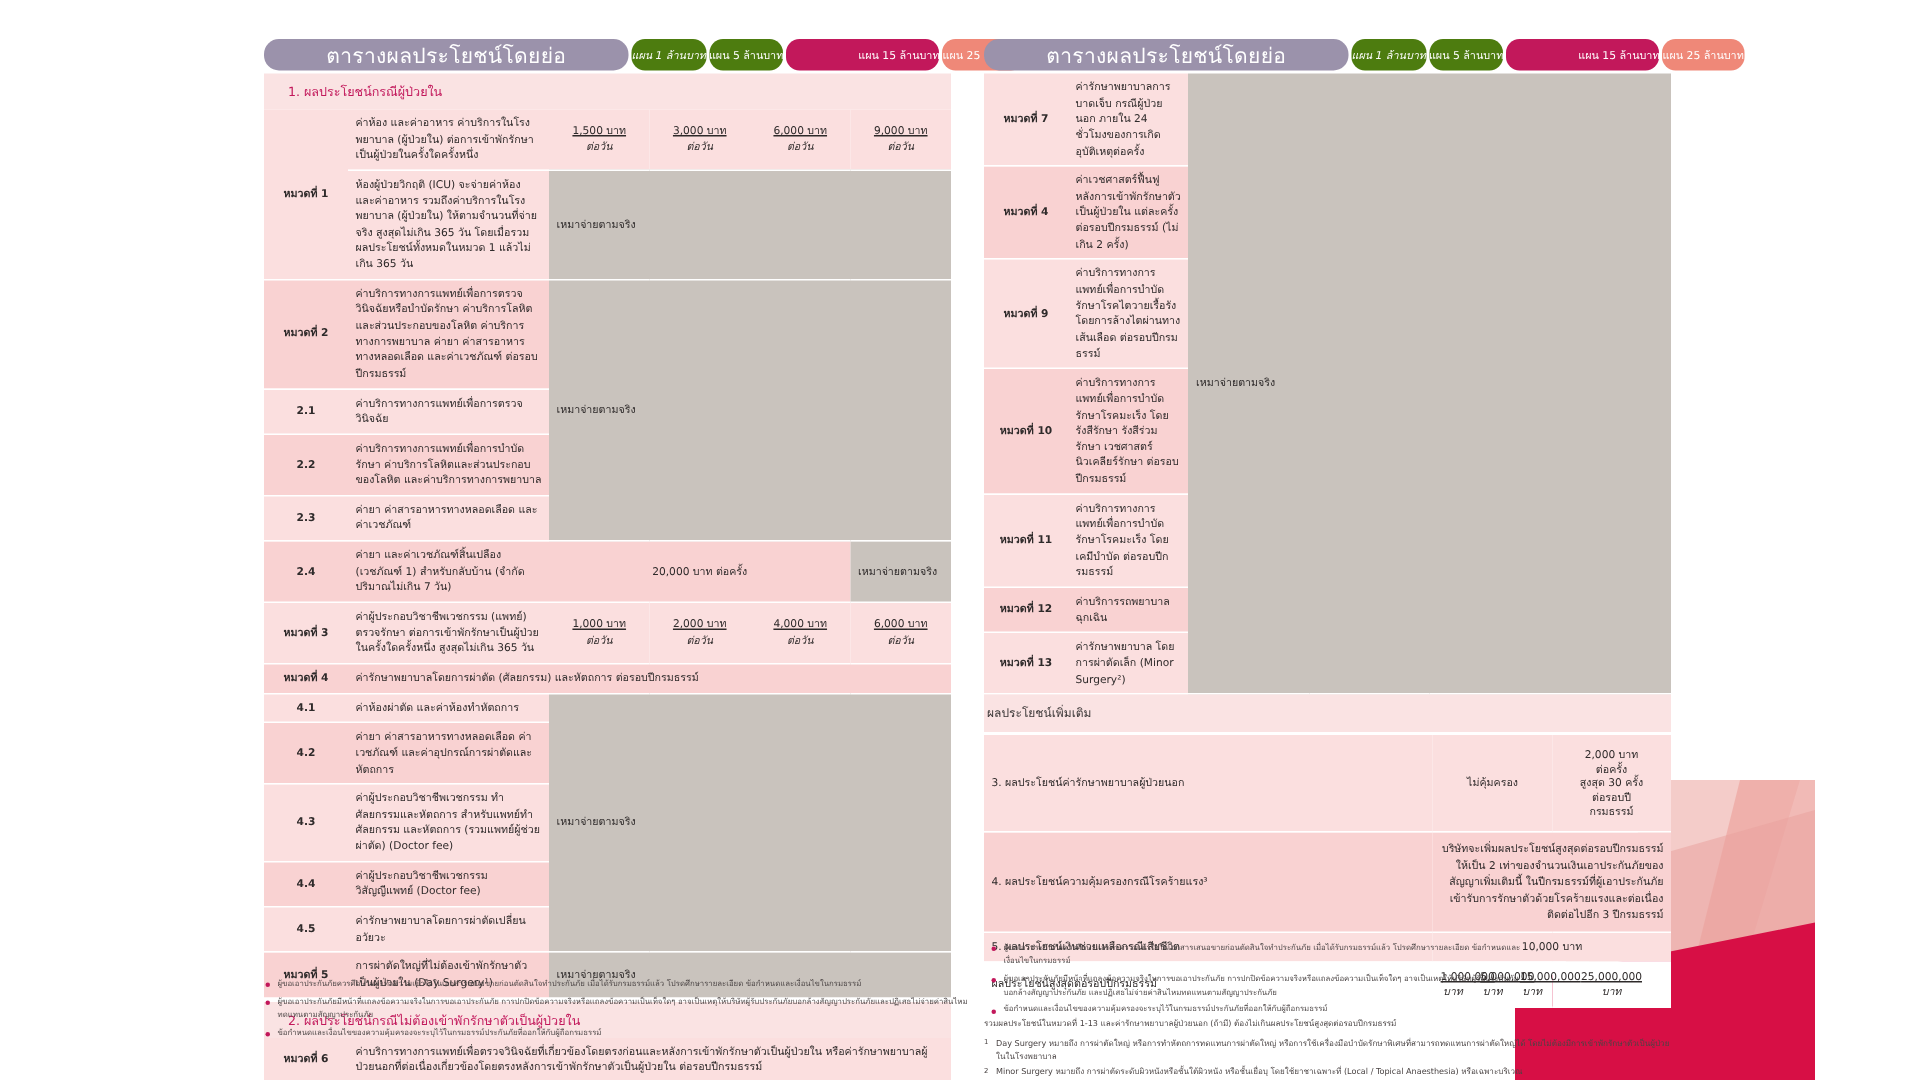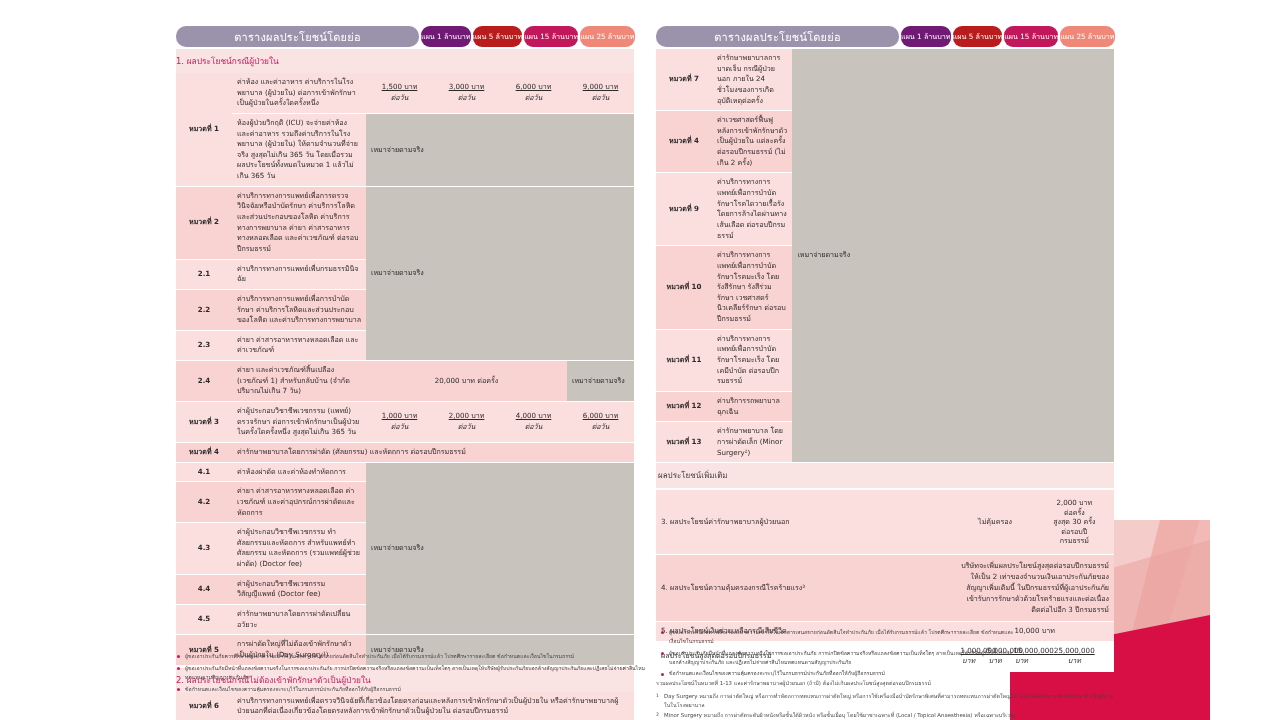--- a/index.html
+++ b/index.html
@@ -18,36 +18,36 @@
   
   .col{position:absolute;top:26px;}
   .col-left{left:176px;width:458px;}
   .col-right{left:656px;width:458px;}
 
   
   .hdr-row{display:flex;align-items:stretch;height:21px;}
   .hdr-title{
     flex:0 0 243px;background:#9b92ab;color:#ffffff;
     border-radius:10px;display:flex;align-items:center;justify-content:center;
-    font-size:11px;letter-spacing:.2px;
+    font-size:14px;letter-spacing:.2px;
   }
   .hdr-plans{flex:1;display:flex;gap:2px;margin-left:2px;}
   .plan-badge{
     flex:1;border-radius:9px;color:#fff;font-size:7.2px;
     display:flex;align-items:center;justify-content:center;white-space:nowrap;
   }
-  .plan-1{background:#701a75;}
-  .plan-2{background:#b91c1c;}
-  .plan-3{background:#c2185b;}
+  .plan-1{background:#4d7c0f;font-style:italic;}
+  .plan-2{background:#4d7c0f;}
+  .plan-3{background:#c2185b;padding-left:48px;}
   .plan-4{background:#ef8878;}
 
   
   .sect{
     background:#fae3e3;color:#c2185b;font-size:8.4px;
-    padding:5px 0;margin-top:2px;
+    padding:5px 16px;margin-top:2px;
   }
 
   
   table.bt{width:100%;border-collapse:collapse;table-layout:fixed;margin-top:0;}
   table.bt td{
     vertical-align:middle;font-size:7.1px;line-height:1.5;
     color:#2e2a2a;padding:4px 5px;border-bottom:1px solid #ffffff;
   }
   .c-code{width:46px;text-align:center;font-weight:bold;font-size:7.4px;margin-top:36px;}
   .c-desc{}
@@ -133,21 +133,21 @@
         <td class="gray" colspan="4">เหมาจ่ายตามจริง</td>
       </tr>
 
       <tr class="row-b">
         <td class="c-code">หมวดที่ 2</td>
         <td class="c-desc">ค่าบริการทางการแพทย์เพื่อการตรวจวินิจฉัยหรือบำบัดรักษา ค่าบริการโลหิตและส่วนประกอบของโลหิต ค่าบริการทางการพยาบาล ค่ายา ค่าสารอาหารทางหลอดเลือด และค่าเวชภัณฑ์ ต่อรอบปีกรมธรรม์</td>
         <td class="gray" colspan="4" rowspan="4">เหมาจ่ายตามจริง</td>
       </tr>
       <tr class="row-a">
         <td class="c-code">2.1</td>
-        <td class="c-desc">ค่าบริการทางการแพทย์เพื่บกรมธรรมินิจฉัย</td>
+        <td class="c-desc">ค่าบริการทางการแพทย์เพื่อการตรวจวินิจฉัย</td>
       </tr>
       <tr class="row-b">
         <td class="c-code">2.2</td>
         <td class="c-desc">ค่าบริการทางการแพทย์เพื่อการบำบัดรักษา ค่าบริการโลหิตและส่วนประกอบของโลหิต และค่าบริการทางการพยาบาล</td>
       </tr>
       <tr class="row-a">
         <td class="c-code">2.3</td>
         <td class="c-desc">ค่ายา ค่าสารอาหารทางหลอดเลือด และค่าเวชภัณฑ์</td>
       </tr>
 

